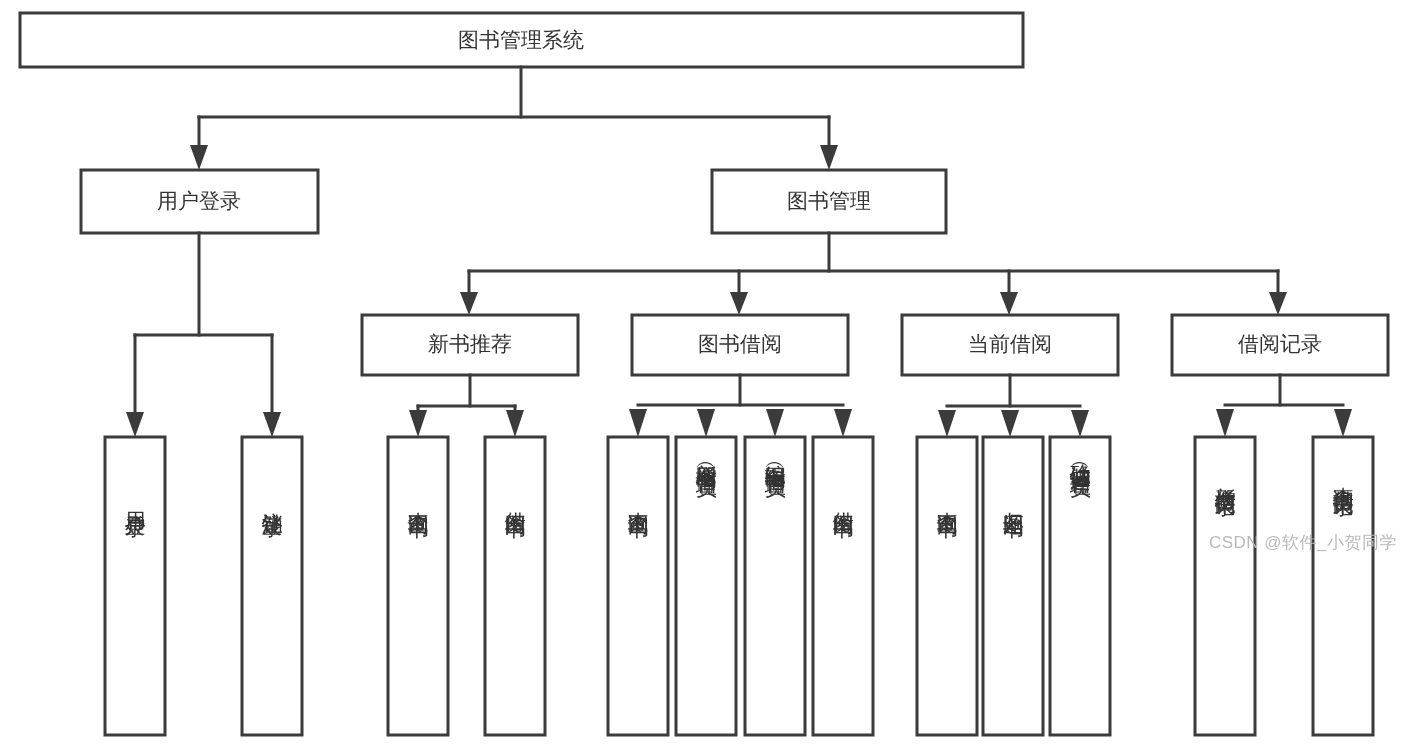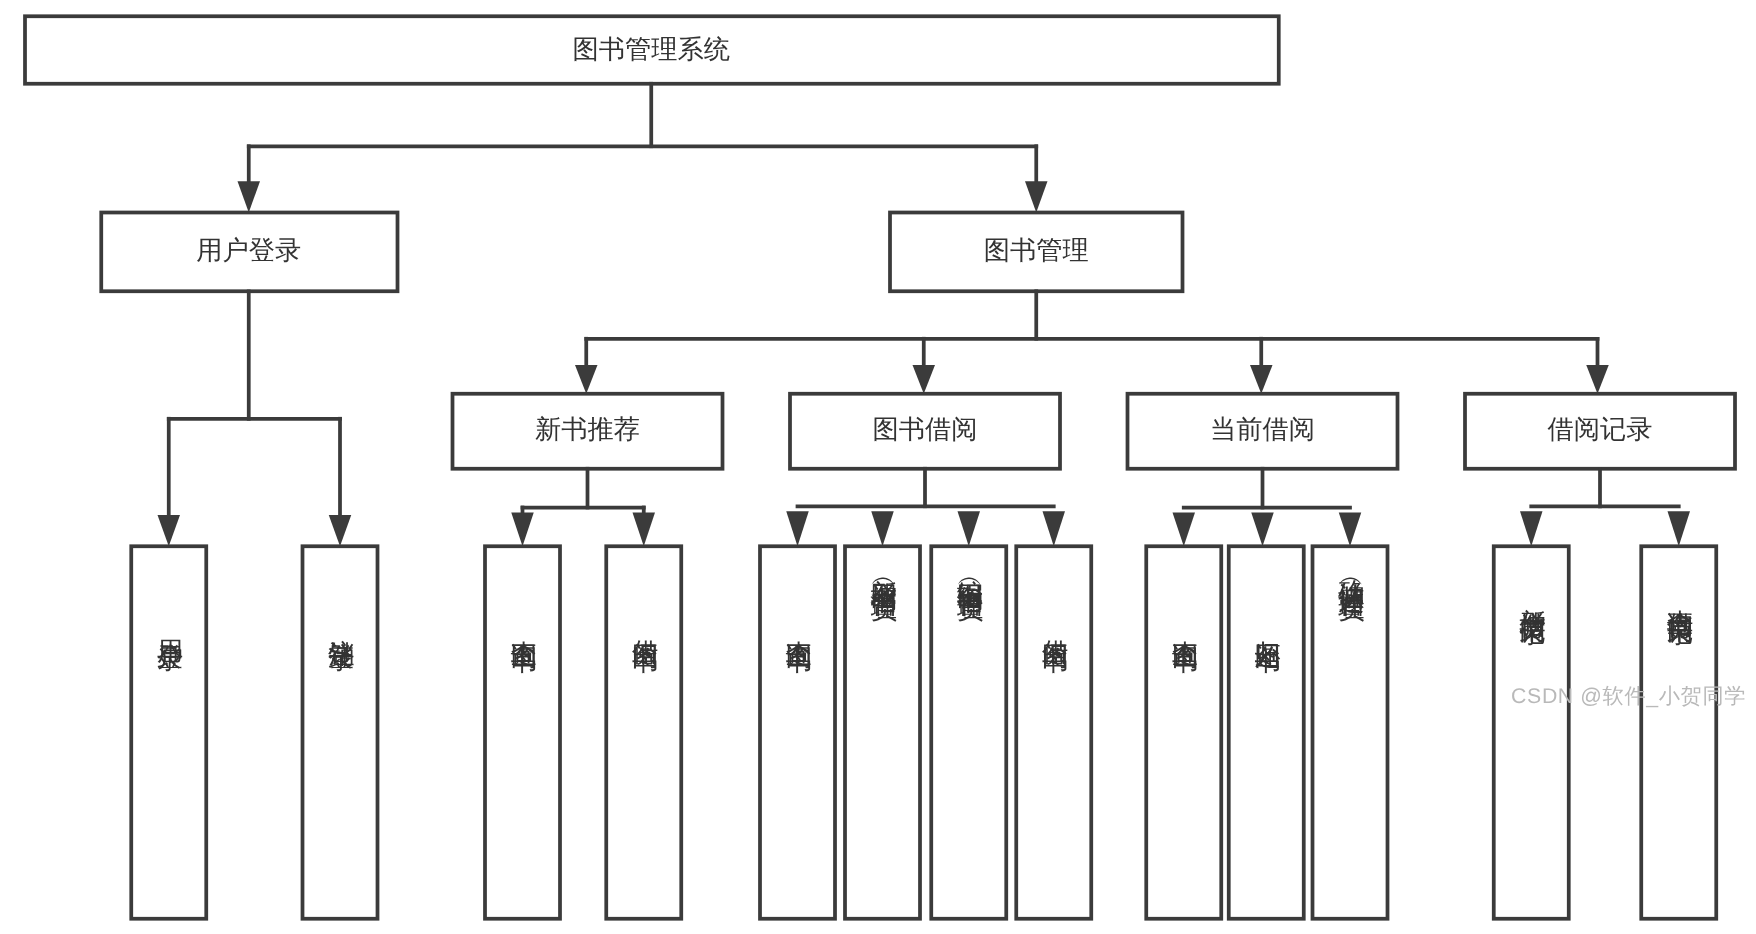--- a/index.html
+++ b/index.html
@@ -62,21 +62,21 @@
     font-family: "Liberation Sans", "DejaVu Sans", sans-serif;
     font-size: 21px;
     line-height: 1.06;
     letter-spacing: 2px;
     color: #333333;
     white-space: nowrap;
   }
   #watermark {
     position: absolute;
     right: 8px;
-    bottom: 6px;
+    bottom: 20px;
     font-family: "Liberation Sans", "DejaVu Sans", sans-serif;
     font-size: 17px;
     color: #b9b9b9;
     letter-spacing: 0.5px;
     white-space: nowrap;
   }
 </style>
 </head>
 <body>
 

